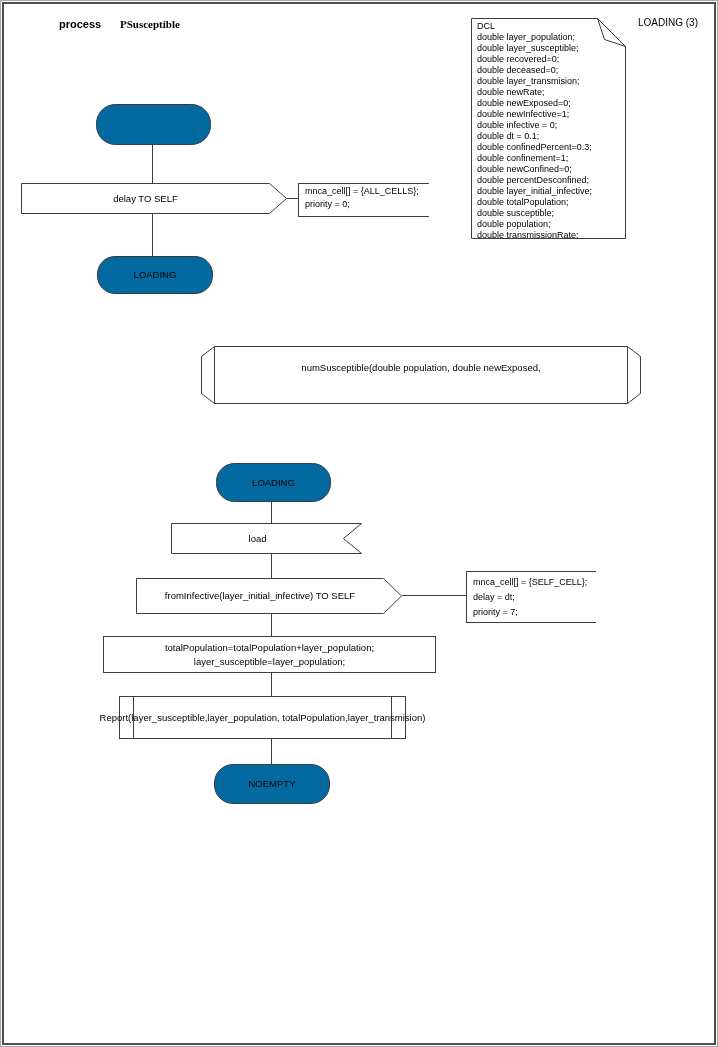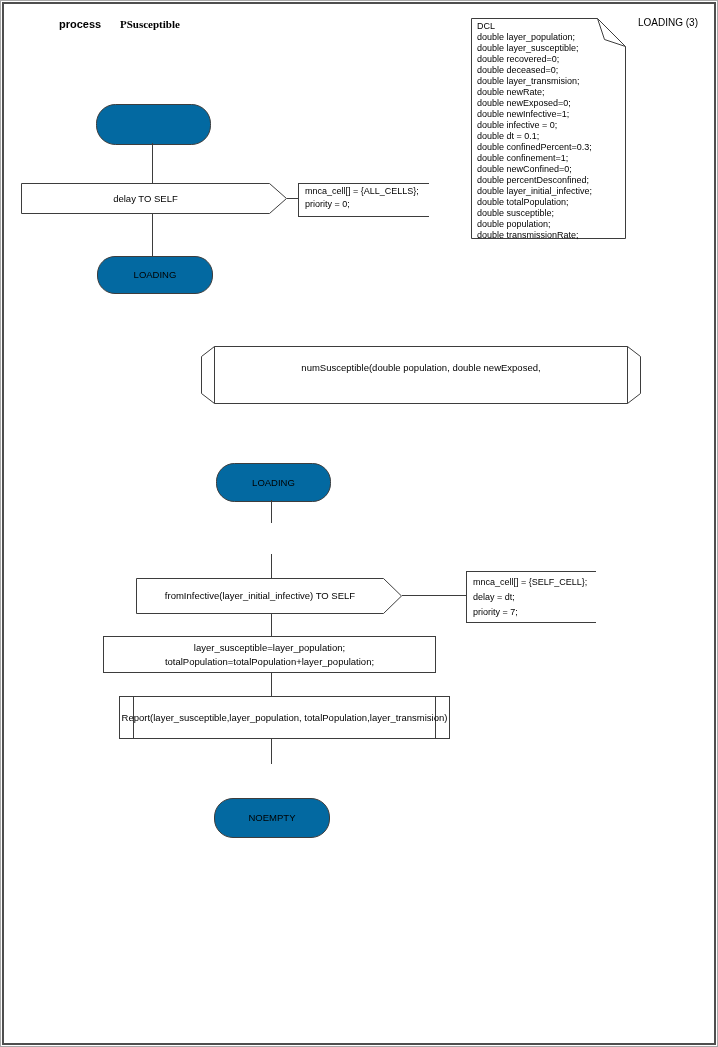--- a/index.html
+++ b/index.html
@@ -75,45 +75,51 @@
     <div class="abs" style="left:14px;top:15px;width:412px;text-align:center;">
       <div class="lbl" style="line-height:14px;">numSusceptible(double population, double newExposed,</div>
     </div>
   </div>
 
   <div class="abs stadium center-flex lbl" style="left:215px;top:462px;width:113px;height:37px;border-radius:18.5px;">
     <span>LOADING</span>
   </div>
   <div class="abs vline" style="left:270px;top:499px;height:23px;"></div>
 
+  <div class="abs" style="left:170px;top:522px;width:191px;height:31px;">
+    <svg class="shape-svg" width="191" height="31" viewBox="0 0 191 31">
+      <polygon points="0.5,0.5 190.5,0.5 172.5,15.5 190.5,30.5 0.5,30.5" fill="#ffffff" stroke="#3d3d3d" stroke-width="1"></polygon>
+    </svg>
+    <div class="svg-label lbl" style="left:0;top:0;width:173px;height:31px;">load</div>
+  </div>
   <div class="abs vline" style="left:270px;top:553px;height:24px;"></div>
 
   <div class="abs" style="left:135px;top:577px;width:266px;height:36px;">
     <svg class="shape-svg" width="266" height="36" viewBox="0 0 266 36">
       <polygon points="0.5,0.5 247.5,0.5 265.5,18 247.5,35.5 0.5,35.5" fill="#ffffff" stroke="#3d3d3d" stroke-width="1"></polygon>
     </svg>
     <div class="svg-label lbl" style="left:0;top:0;width:248px;height:36px;">fromInfective(layer_initial_infective) TO SELF</div>
   </div>
   <div class="abs hline" style="left:401px;top:594px;width:64px;"></div>
 
   <div class="abs comment" style="left:465px;top:570px;width:130px;height:52px;padding:3px 0 0 6px;box-sizing:border-box;">
     <div class="lbl" style="line-height:15px;"><div>mnca_cell[] = {SELF_CELL};</div><div>delay = dt;</div><div>priority = 7;</div></div>
   </div>
 
   <div class="abs vline" style="left:270px;top:613px;height:22px;"></div>
 
   <div class="abs rect" style="left:102px;top:635px;width:333px;height:37px;box-sizing:border-box;padding-top:4px;text-align:center;">
+    <div class="lbl" style="line-height:14px;">totalPopulation=totalPopulation+layer_population;</div>
     <div class="lbl" style="line-height:14px;">layer_susceptible=layer_population;</div>
-    <div class="lbl" style="line-height:14px;">totalPopulation=totalPopulation+layer_population;</div>
   </div>
   <div class="abs vline" style="left:270px;top:672px;height:23px;"></div>
 
-  <div class="abs rect" style="left:118px;top:695px;width:331px;height:43px;box-sizing:border-box;">
+  <div class="abs rect" style="left:118px;top:695px;width:287px;height:43px;box-sizing:border-box;">
     <div class="abs" style="left:13px;top:0;bottom:0;width:1px;background:#3d3d3d;"></div>
     <div class="abs" style="right:13px;top:0;bottom:0;width:1px;background:#3d3d3d;"></div>
     <div class="abs lbl nowrap" style="left:50%;top:50%;transform:translate(-50%,-50%);">Report(layer_susceptible,layer_population, totalPopulation,layer_transmision)</div>
   </div>
   <div class="abs vline" style="left:270px;top:738px;height:25px;"></div>
 
-  <div class="abs stadium center-flex lbl" style="left:213px;top:797px;width:114px;height:38px;border-radius:19px;">
+  <div class="abs stadium center-flex lbl" style="left:213px;top:763px;width:114px;height:38px;border-radius:19px;">
     <span>NOEMPTY</span>
   </div>
 </div>
 
 </body></html>

